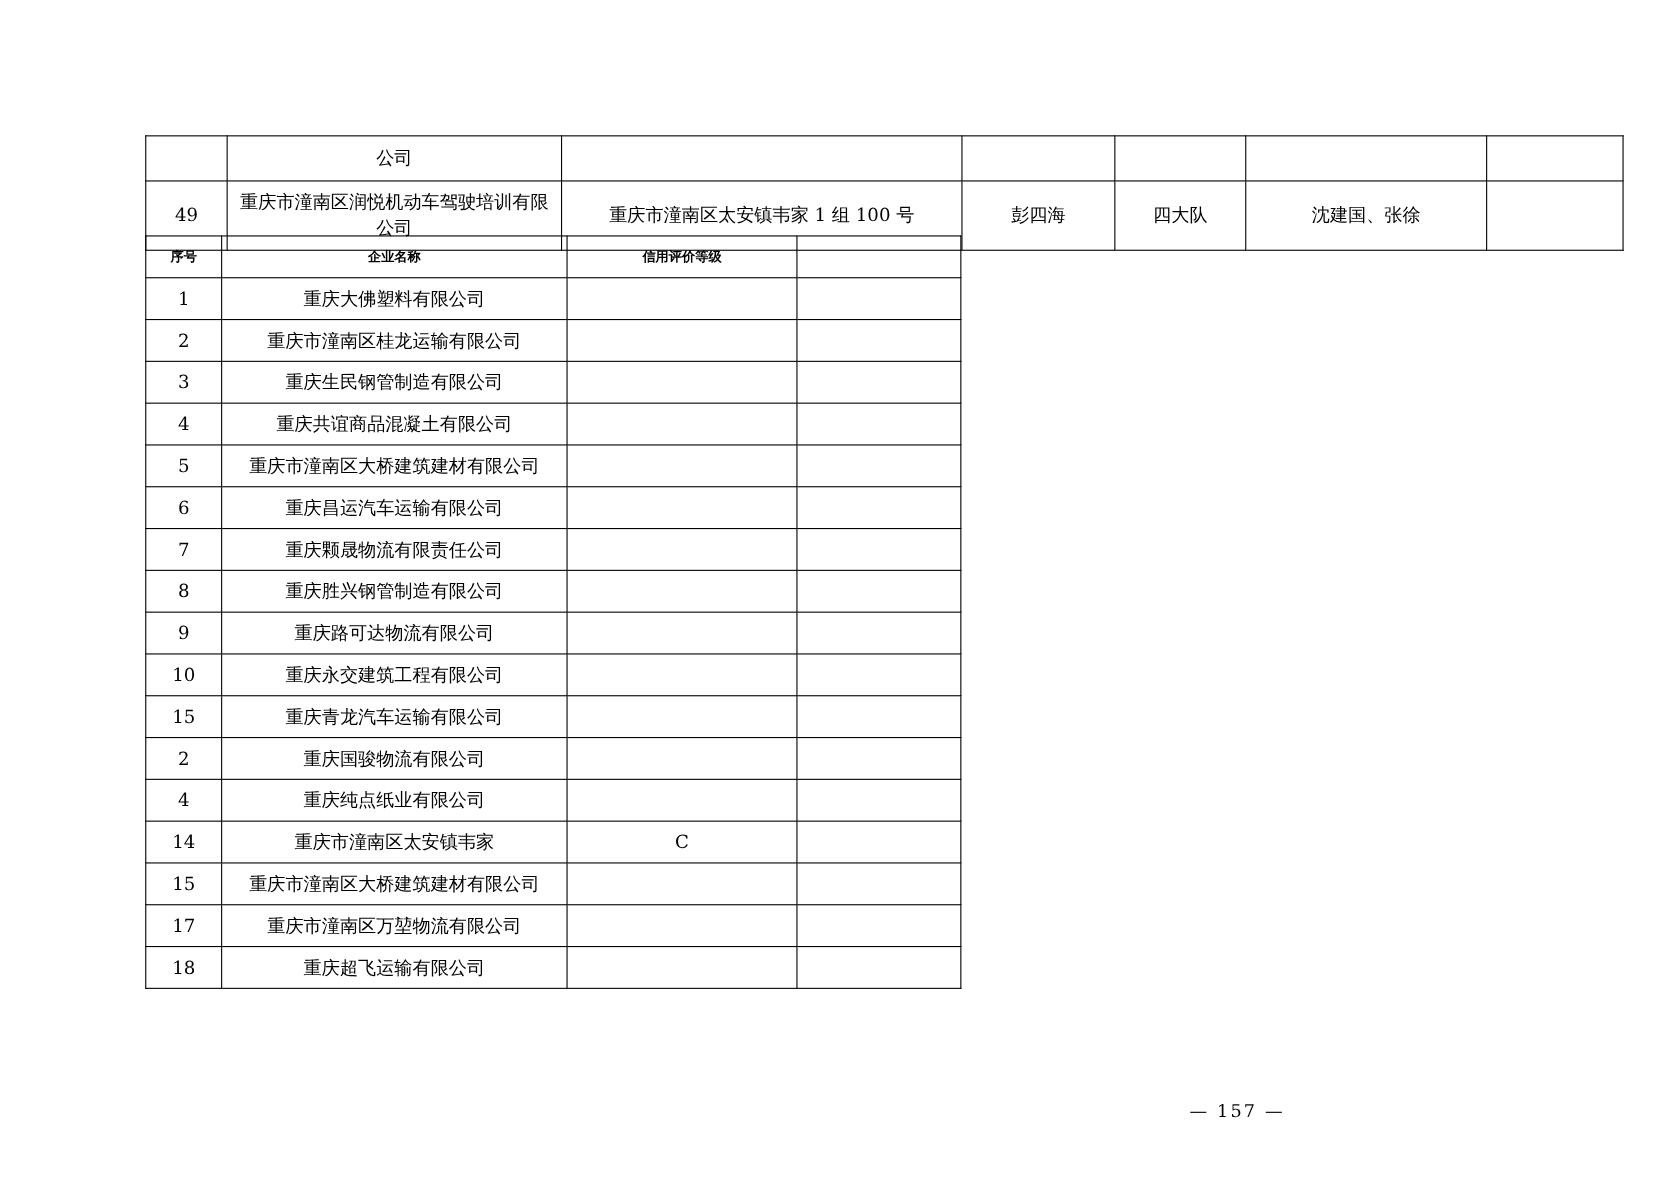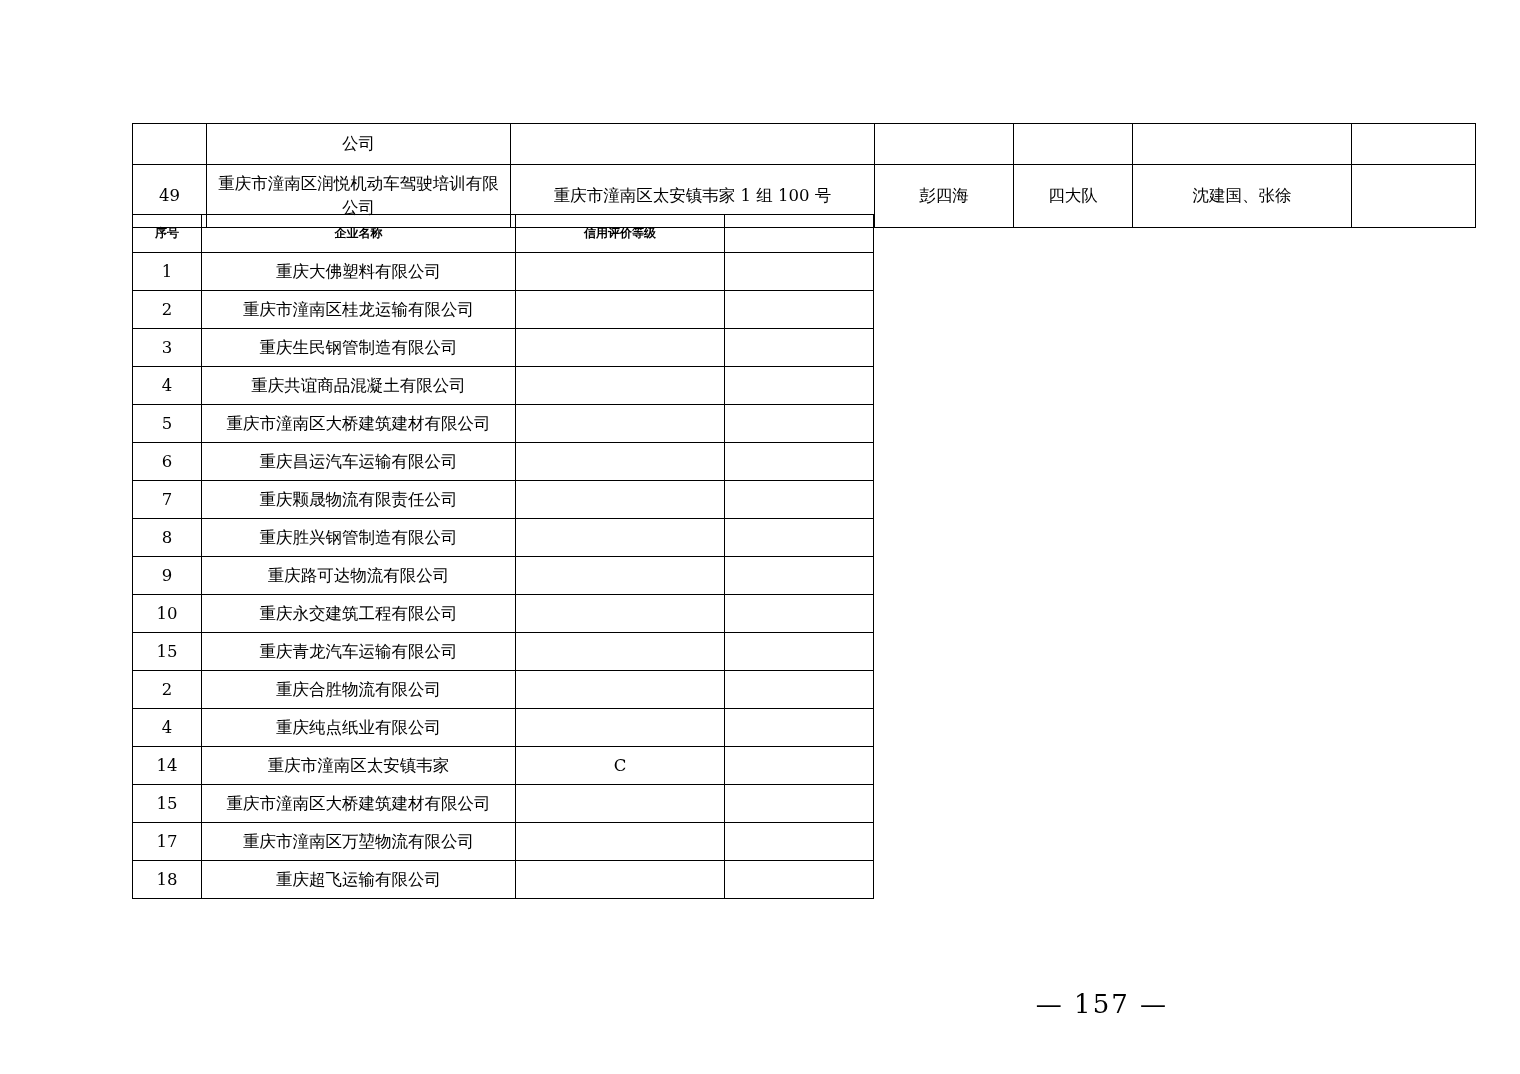--- a/index.html
+++ b/index.html
@@ -66,21 +66,21 @@
   }
   #list-table td.num { width: 60px; }
   #list-table td.name { width: 305px; }
   #list-table td.grade { width: 200px; }
   #list-table td.blank { width: 140px; }
 
   .page-number {
     position: absolute;
     right: 120px;
     bottom: 55px;
-    font-size: 26px;
+    font-size: 16px;
     letter-spacing: 2px;
     font-family: "DejaVu Serif", "Liberation Serif", serif;
   }
 </style>
 </head>
 <body>
 
 <div class="page">
 
   <table class="doc-table" id="top-table">
@@ -175,21 +175,21 @@
         <td class="blank"></td>
       </tr>
       <tr>
         <td class="num">15</td>
         <td class="name">重庆青龙汽车运输有限公司</td>
         <td class="grade"></td>
         <td class="blank"></td>
       </tr>
       <tr>
         <td class="num">2</td>
-        <td class="name">重庆合胜物流有限公司</td>
+        <td class="name">重庆国骏物流有限公司</td>
         <td class="grade"></td>
         <td class="blank"></td>
       </tr>
       <tr>
         <td class="num">4</td>
         <td class="name">重庆纯点纸业有限公司</td>
         <td class="grade"></td>
         <td class="blank"></td>
       </tr>
       <tr>

